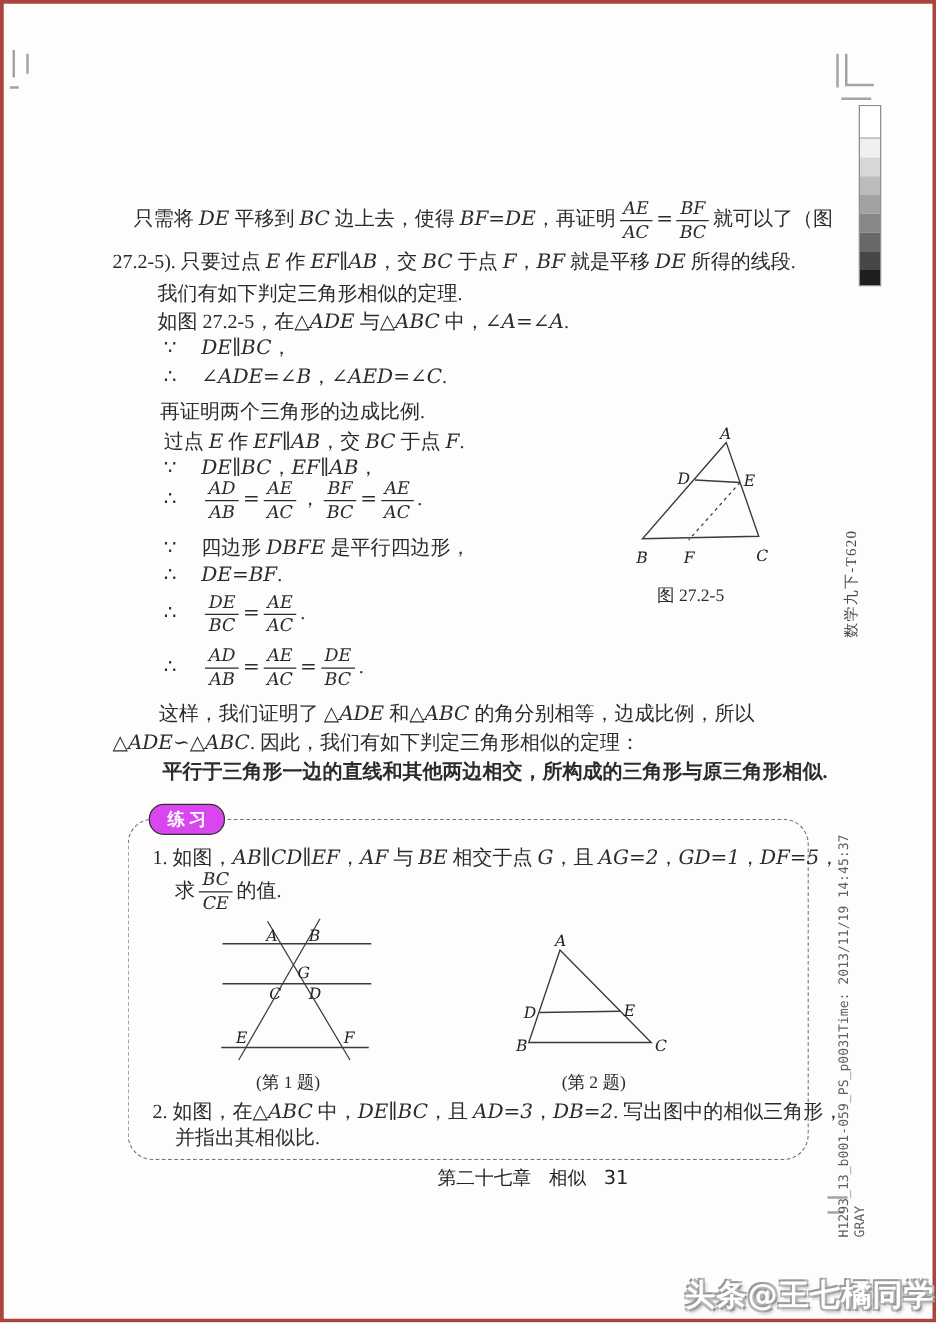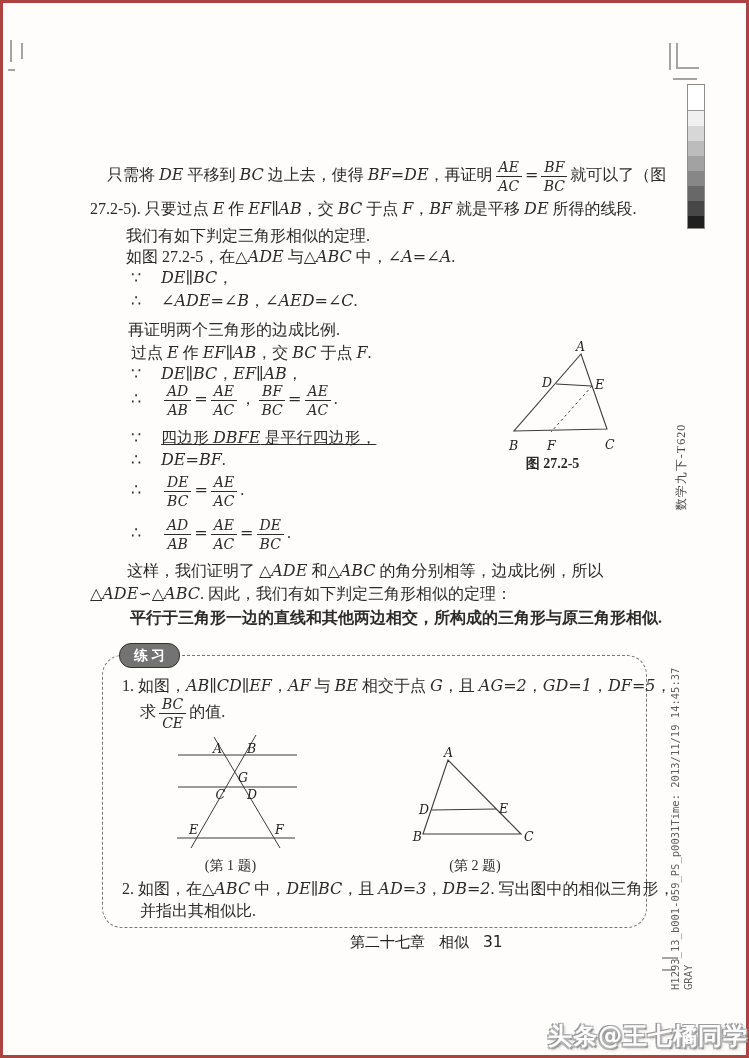--- a/index.html
+++ b/index.html
@@ -15,21 +15,21 @@
   .sym{display:inline-block;width:30px;font-style:normal;color:#2b2b2b;}
   .frac{display:inline-flex;flex-direction:column;align-items:center;vertical-align:middle;
         margin:0 3px;font-family:"DejaVu Serif",serif;font-style:italic;font-size:14px;line-height:1.15;}
   .frac .fnum{padding:0 3px 1px;border-bottom:1.2px solid #2b2b2b;}
   .frac .fden{padding-top:1px;}
 
   
   .practice-box{position:absolute;left:102px;top:655px;width:543px;height:271px;
                 border:1.6px dashed #767676;border-radius:20px;}
   .practice-badge{position:absolute;left:119px;top:643px;width:56px;height:23px;z-index:5;
-                  background:#737373;border:1.5px solid #2e332f;border-radius:12px;color:#fff;
+                  background:#d946ef;border:1.5px solid #2e332f;border-radius:12px;color:#fff;
                   font-weight:700;font-size:14px;letter-spacing:3px;display:flex;
                   align-items:center;justify-content:center;padding-left:3px;}
 
   
   .fig{position:absolute;}
   .fig svg{overflow:visible;}
   .fig text{font-family:"DejaVu Serif",serif;font-style:italic;font-size:12.5px;fill:#222;}
   .fig-caption{position:absolute;font-size:14px;text-align:center;color:#2b2b2b;white-space:nowrap;}
 
   
@@ -102,21 +102,21 @@
       </span><span class="m">=</span><span class="frac">
         <span class="fnum">AE</span>
         <span class="fden">AC</span>
       </span><span class="c">，</span><span class="frac">
         <span class="fnum">BF</span>
         <span class="fden">BC</span>
       </span><span class="m">=</span><span class="frac">
         <span class="fnum">AE</span>
         <span class="fden">AC</span>
       </span><span class="c">.</span></div>
-  <div class="tline" style="left:131px;top:428px;text-decoration:underline;"><span class="sym">∵</span><span class="c">四边形 </span><span class="m">DBFE</span><span class="c"> 是平行四边形，</span></div>
+  <div class="tline" style="left:131px;top:428px;"><span class="sym">∵</span><span class="c">四边形 </span><span class="m">DBFE</span><span class="c"> 是平行四边形，</span></div>
   <div class="tline" style="left:131px;top:450px;"><span class="sym">∴</span><span class="m">DE=BF</span><span class="c">.</span></div>
   <div class="tline" style="left:131px;top:474px;"><span class="sym">∴</span><span class="frac">
         <span class="fnum">DE</span>
         <span class="fden">BC</span>
       </span><span class="m">=</span><span class="frac">
         <span class="fnum">AE</span>
         <span class="fden">AC</span>
       </span><span class="c">.</span></div>
   <div class="tline" style="left:131px;top:517px;"><span class="sym">∴</span><span class="frac">
         <span class="fnum">AD</span>
@@ -138,21 +138,21 @@
       <line x1="53" y1="44" x2="89" y2="46" stroke="#3a3a3a" stroke-width="1.2"></line>
       <line x1="89" y1="46" x2="48" y2="92" stroke="#3a3a3a" stroke-width="1" stroke-dasharray="2.5,3"></line>
       <text x="73" y="11">A</text>
       <text x="6" y="110">B</text>
       <text x="102" y="109">C</text>
       <text x="49" y="47" text-anchor="end">D</text>
       <text x="92" y="49">E</text>
       <text x="44" y="110">F</text>
     </svg>
   </div>
-  <div class="fig-caption" style="left:495px;top:455px;width:115px;font-weight:bold;">图 27.2-5</div>
+  <div class="fig-caption" style="left:495px;top:468px;width:115px;">图 27.2-5</div>
 
   <div class="practice-box"></div>
   <div class="practice-badge">练习</div>
 
   <div class="tline" style="left:122px;top:676px;"><span class="c">1. 如图，</span><span class="m">AB∥CD∥EF</span><span class="c">，</span><span class="m">AF</span><span class="c"> 与 </span><span class="m">BE</span><span class="c"> 相交于点 </span><span class="m">G</span><span class="c">，且 </span><span class="m">AG=2</span><span class="c">，</span><span class="m">GD=1</span><span class="c">，</span><span class="m">DF=5</span><span class="c">，</span></div>
   <div class="tline" style="left:140px;top:696px;"><span class="c">求</span><span class="frac">
         <span class="fnum">BC</span>
         <span class="fden">CE</span>
       </span><span class="c">的值.</span></div>
 

